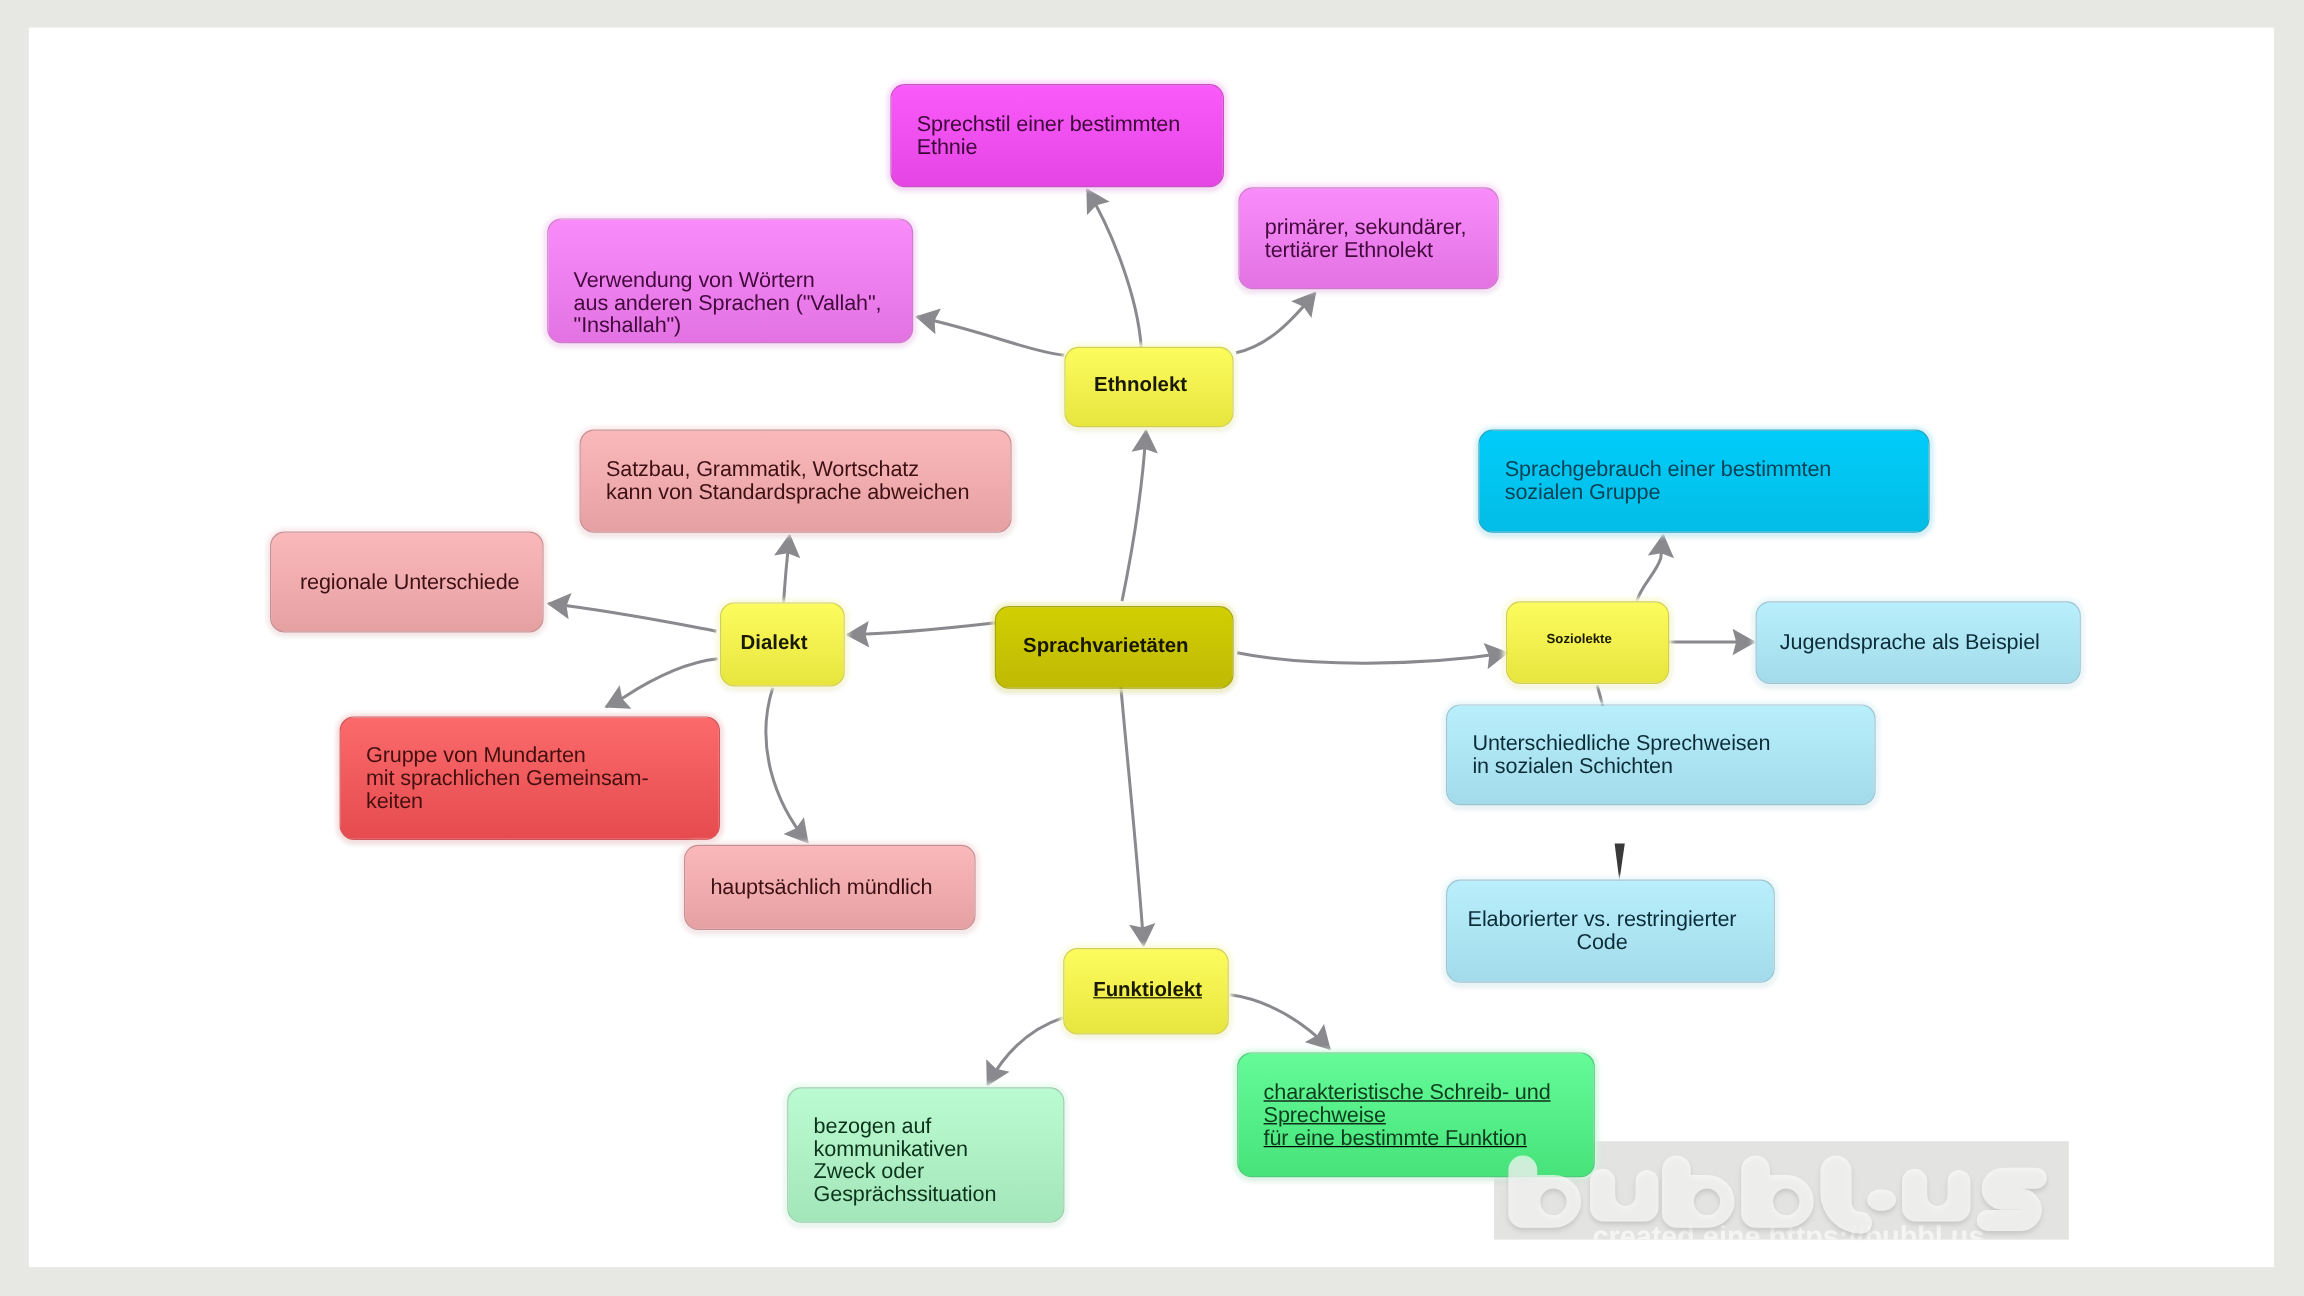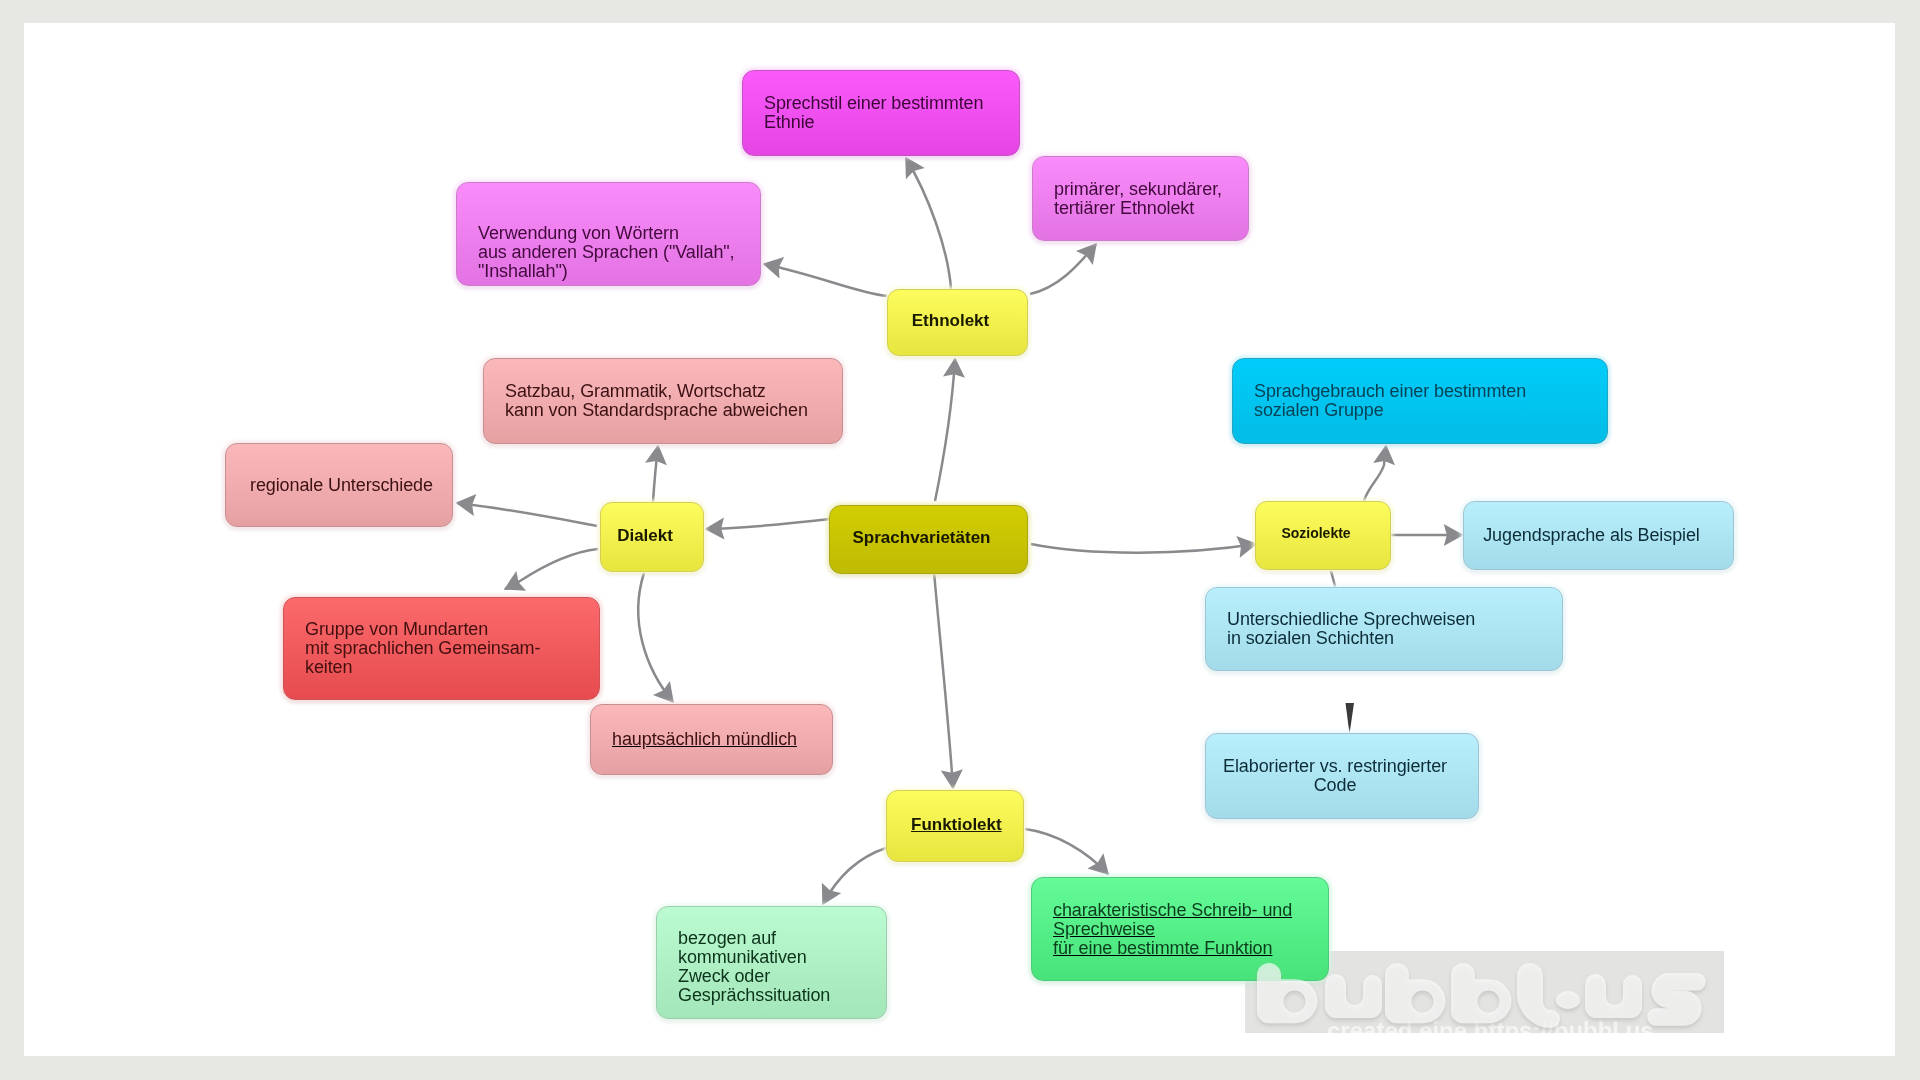--- a/index.html
+++ b/index.html
@@ -84,29 +84,29 @@
         <div class="txt" style="color: rgb(26, 26, 0); font-size: 17px; text-align: center; padding-left: 8px; padding-right: 22px;">Dialekt</div>
       </div>
       <div class="node bold" style="left: 829px; top: 505px; width: 199px; height: 69px; background: linear-gradient(rgb(210, 206, 2) 0%, rgb(191, 186, 4) 100%); border: 1px solid rgb(169, 166, 19); box-shadow: rgb(242, 240, 189) 0px 0px 4px 2px, rgba(0, 0, 0, 0.13) 0px 2px 5px;">
         <div class="txt" style="color: rgb(23, 23, 0); font-size: 17px; text-align: center; padding-left: 8px; padding-right: 22px;">Sprachvarietäten</div>
       </div>
       <div class="node" style="left: 283px; top: 597px; width: 317px; height: 103px; background: linear-gradient(rgb(251, 106, 108) 0%, rgb(230, 75, 79) 100%); border: 1px solid rgb(207, 84, 87); box-shadow: rgb(251, 220, 220) 0px 0px 4px 2px, rgba(0, 0, 0, 0.13) 0px 2px 5px;">
         <div class="txt" style="color: rgb(68, 16, 15); font-size: 18px; text-align: left;">Gruppe von Mundarten
 mit sprachlichen Gemeinsam-
 keiten</div>
       </div>
-      <div class="node" style="left: 590px; top: 704px; width: 243px; height: 71px; background: linear-gradient(rgb(251, 184, 187) 0%, rgb(229, 160, 162) 100%); border: 1px solid rgb(197, 144, 147); box-shadow: rgb(251, 232, 233) 0px 0px 4px 2px, rgba(0, 0, 0, 0.13) 0px 2px 5px; text-decoration: underline;">
+      <div class="node" style="left: 570px; top: 704px; width: 243px; height: 71px; background: linear-gradient(rgb(251, 184, 187) 0%, rgb(229, 160, 162) 100%); border: 1px solid rgb(197, 144, 147); box-shadow: rgb(251, 232, 233) 0px 0px 4px 2px, rgba(0, 0, 0, 0.13) 0px 2px 5px;">
         <div class="txt" style="color: rgb(61, 17, 20); font-size: 18px; text-align: center; padding-left: 8px; padding-right: 22px;">hauptsächlich mündlich</div>
       </div>
       <div class="node" style="left: 1232px; top: 358px; width: 376px; height: 86px; background: linear-gradient(rgb(0, 204, 250) 0%, rgb(3, 189, 230) 100%); border: 1px solid rgb(35, 166, 196); box-shadow: rgb(205, 242, 251) 0px 0px 4px 2px, rgba(0, 0, 0, 0.13) 0px 2px 5px;">
         <div class="txt" style="color: rgb(6, 67, 87); font-size: 18px; text-align: left;">Sprachgebrauch einer bestimmten
 sozialen Gruppe</div>
       </div>
       <div class="node bold" style="left: 1255px; top: 501px; width: 136px; height: 69px; background: linear-gradient(rgb(252, 252, 94) 0%, rgb(231, 229, 62) 100%); border: 1px solid rgb(210, 208, 84); box-shadow: rgb(252, 252, 219) 0px 0px 4px 2px, rgba(0, 0, 0, 0.13) 0px 2px 5px;">
-        <div class="txt" style="color: rgb(26, 26, 0); font-size: 14px; text-align: center; padding-left: 8px; padding-right: 22px;">Soziolekte</div>
+        <div class="txt" style="color: rgb(26, 26, 0); font-size: 11px; text-align: center; padding-left: 8px; padding-right: 22px;">Soziolekte</div>
       </div>
       <div class="node" style="left: 1463px; top: 501px; width: 271px; height: 69px; background: linear-gradient(rgb(185, 239, 252) 0%, rgb(163, 219, 234) 100%); border: 1px solid rgb(159, 196, 209); box-shadow: rgb(233, 248, 251) 0px 0px 4px 2px, rgba(0, 0, 0, 0.13) 0px 2px 5px;">
         <div class="txt" style="color: rgb(12, 45, 56); font-size: 18px; text-align: center; padding-left: 8px; padding-right: 22px;">Jugendsprache als Beispiel</div>
       </div>
       <div class="node" style="left: 1205px; top: 587px; width: 358px; height: 84px; background: linear-gradient(rgb(185, 239, 252) 0%, rgb(163, 219, 234) 100%); border: 1px solid rgb(159, 196, 209); box-shadow: rgb(233, 248, 251) 0px 0px 4px 2px, rgba(0, 0, 0, 0.13) 0px 2px 5px;">
         <div class="txt" style="color: rgb(12, 45, 56); font-size: 18px; text-align: left;">Unterschiedliche Sprechweisen
 in sozialen Schichten</div>
       </div>
       <div class="node" style="left: 1205px; top: 733px; width: 274px; height: 86px; background: linear-gradient(rgb(185, 239, 252) 0%, rgb(163, 219, 234) 100%); border: 1px solid rgb(159, 196, 209); box-shadow: rgb(233, 248, 251) 0px 0px 4px 2px, rgba(0, 0, 0, 0.13) 0px 2px 5px;">
         <div class="txt" style="color: rgb(12, 45, 56); font-size: 18px; text-align: center; padding-left: 8px; padding-right: 22px;">Elaborierter vs. restringierter

